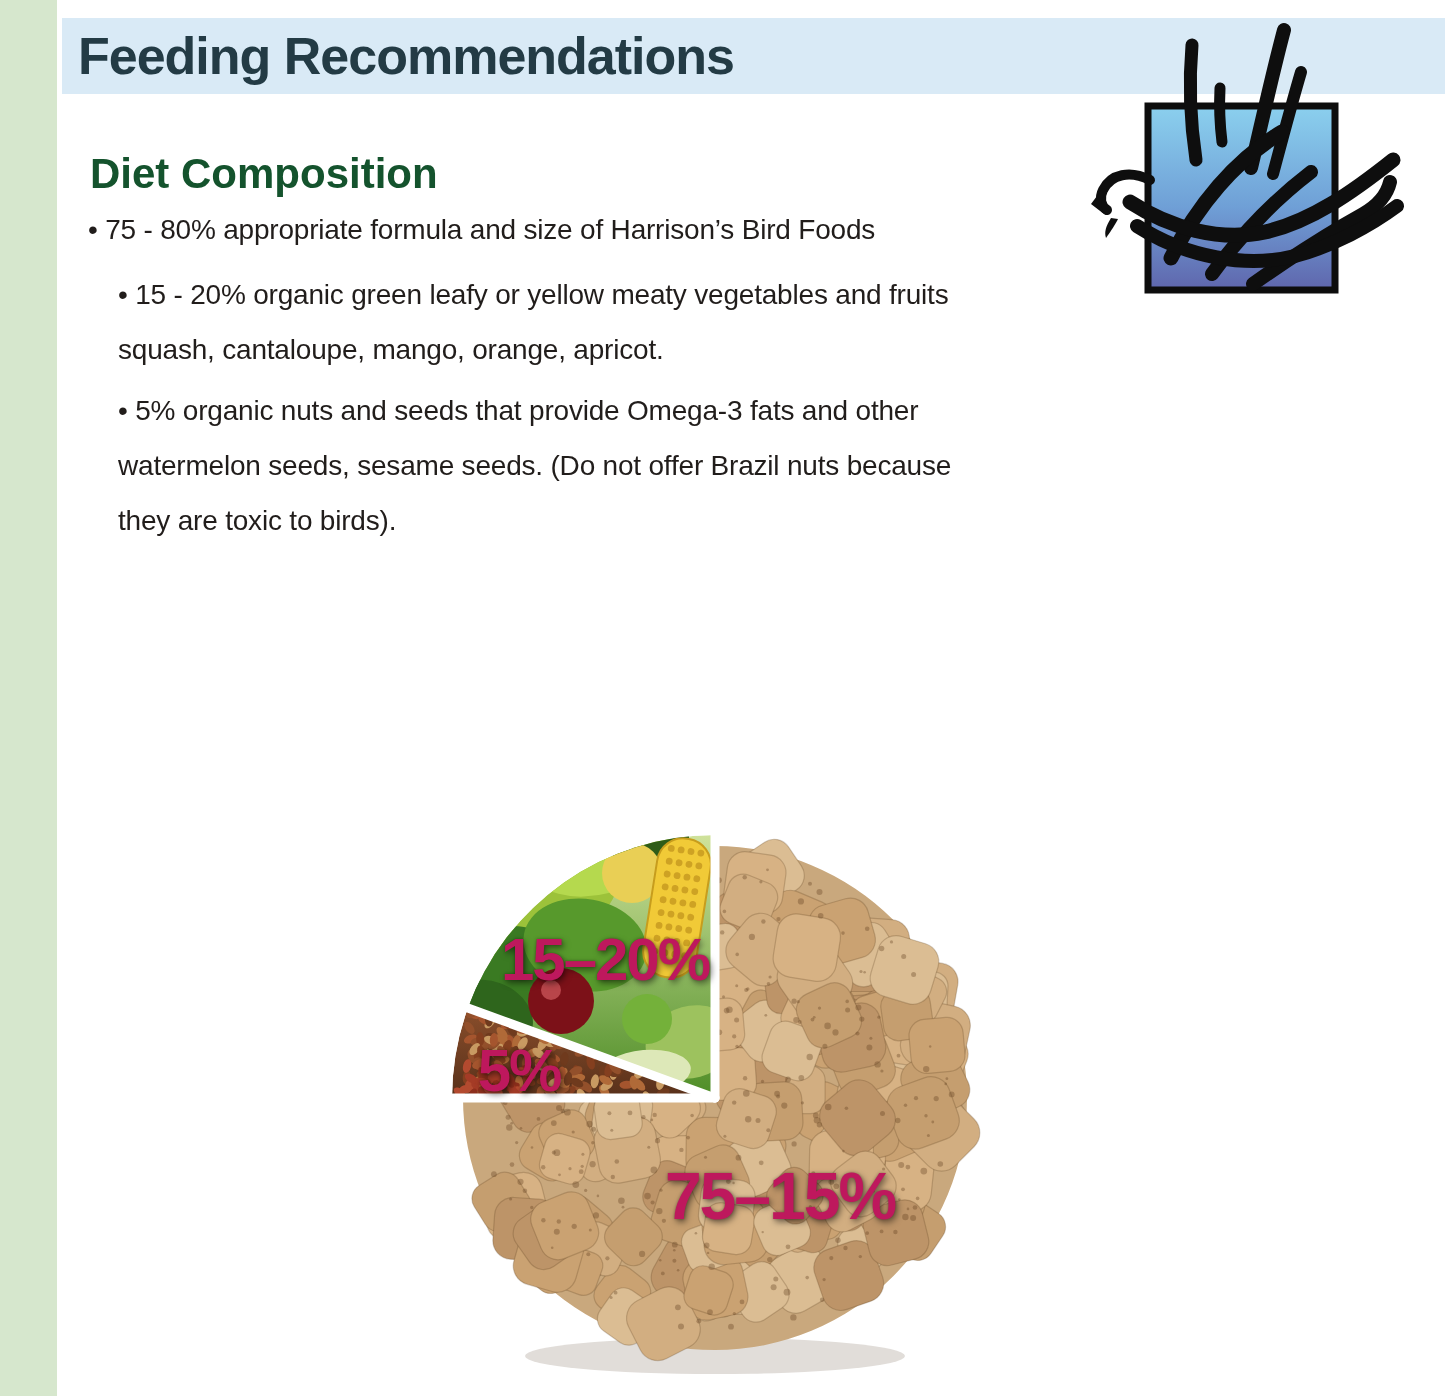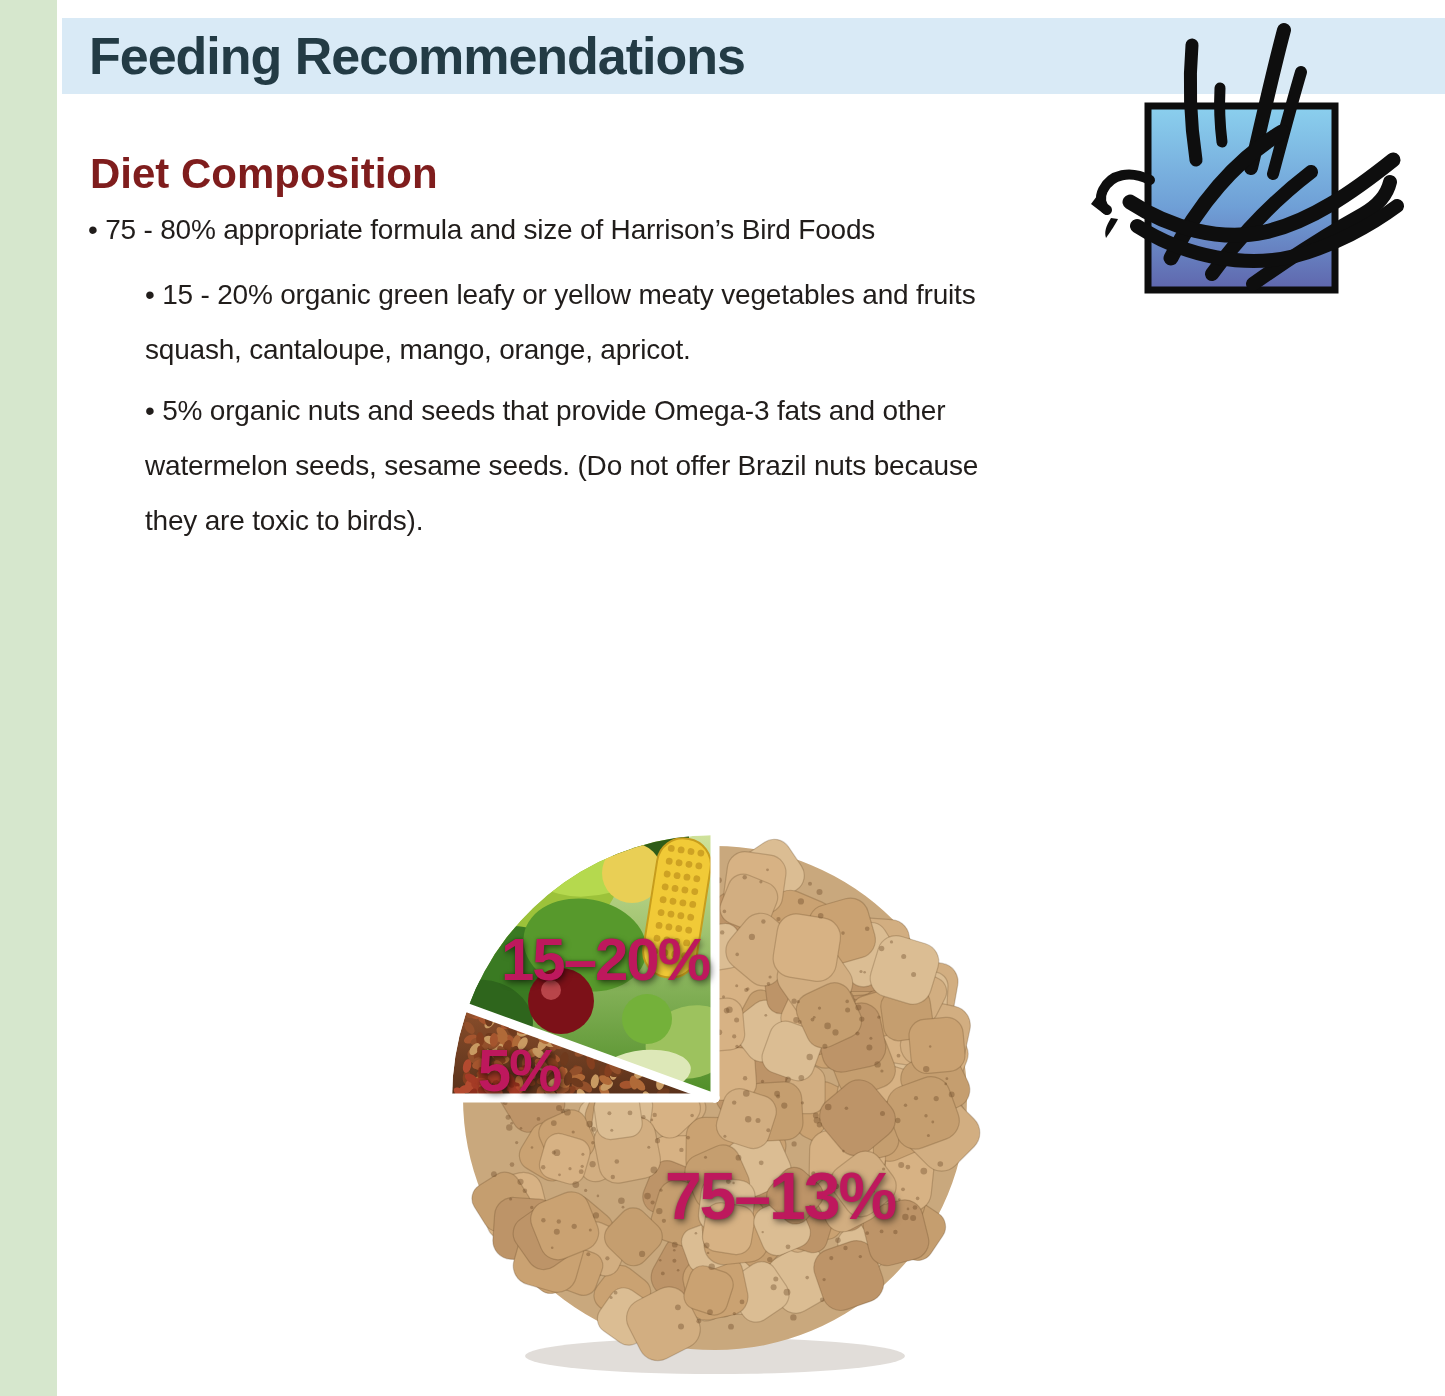--- a/index.html
+++ b/index.html
@@ -11,36 +11,36 @@
   .left-stripe{
     position:absolute;left:0;top:0;width:57px;height:1396px;
     background:#d6e7cd;
   }
   .header-band{
     position:absolute;left:62px;top:18px;width:1383px;height:76px;
     background:#d9eaf6;
     display:flex;align-items:center;
   }
   .header-band h1{
-    margin:15px;padding-left:12px;
+    margin:4px;padding-left:12px;
     font-size:52px;font-weight:700;color:#233b45;letter-spacing:-1px;
   }
   #logo{
     position:absolute;left:1075px;top:20px;width:340px;height:290px;
   }
   #content{
     position:absolute;left:88px;top:148px;width:1150px;color:#211d1b;
   }
   #content h2{
-    margin:0 0 2px 2px;font-size:42px;font-weight:700;line-height:52px;color:#7f1d1d;
+    margin:0 0 2px 2px;font-size:42px;font-weight:700;line-height:52px;color:#14532d;
   }
   .tl{
     white-space:nowrap;font-size:28px;line-height:55px;height:55px;letter-spacing:-0.2px;
   }
-  .subs{margin-left:57px;margin-top:10px;}
+  .subs{margin-left:30px;margin-top:10px;}
   .para2{margin-top:6px;}
   #chart{
     position:absolute;left:395px;top:780px;width:640px;height:620px;
   }
   #chart svg{position:absolute;left:0;top:0;}
   .pie-label{
     position:absolute;color:#be185d;font-weight:700;text-align:center;
     text-shadow:2px 3px 6px rgba(0,0,0,0.5), 0 0 3px rgba(0,0,0,0.3);
     letter-spacing:-2px;
   }
@@ -714,14 +714,14 @@
         <ellipse cx="115.9" cy="301.2" rx="7" ry="4" fill="#8d2f1c" transform="rotate(77 116 301)"></ellipse>
         <ellipse cx="128.1" cy="291.5" rx="7" ry="4" fill="#b34a2f" transform="rotate(19 128 292)"></ellipse>
         <ellipse cx="100.3" cy="295.6" rx="7" ry="4" fill="#a43b26" transform="rotate(167 100 296)"></ellipse>
       </g>
       <line x1="320" y1="318" x2="320.0" y2="55.0" stroke="#ffffff" stroke-width="9" stroke-linecap="round"></line>
       <line x1="320" y1="318" x2="72.9" y2="228.0" stroke="#ffffff" stroke-width="9" stroke-linecap="round"></line>
       <line x1="320" y1="318" x2="57.0" y2="318.0" stroke="#ffffff" stroke-width="9" stroke-linecap="round"></line>
     </svg>
   <div class="pie-label pl-veg">15–20%</div>
   <div class="pie-label pl-seed">5%</div>
-  <div class="pie-label pl-pellet">75–13%</div>
+  <div class="pie-label pl-pellet">75–15%</div>
 </div>
 
 </body></html>

